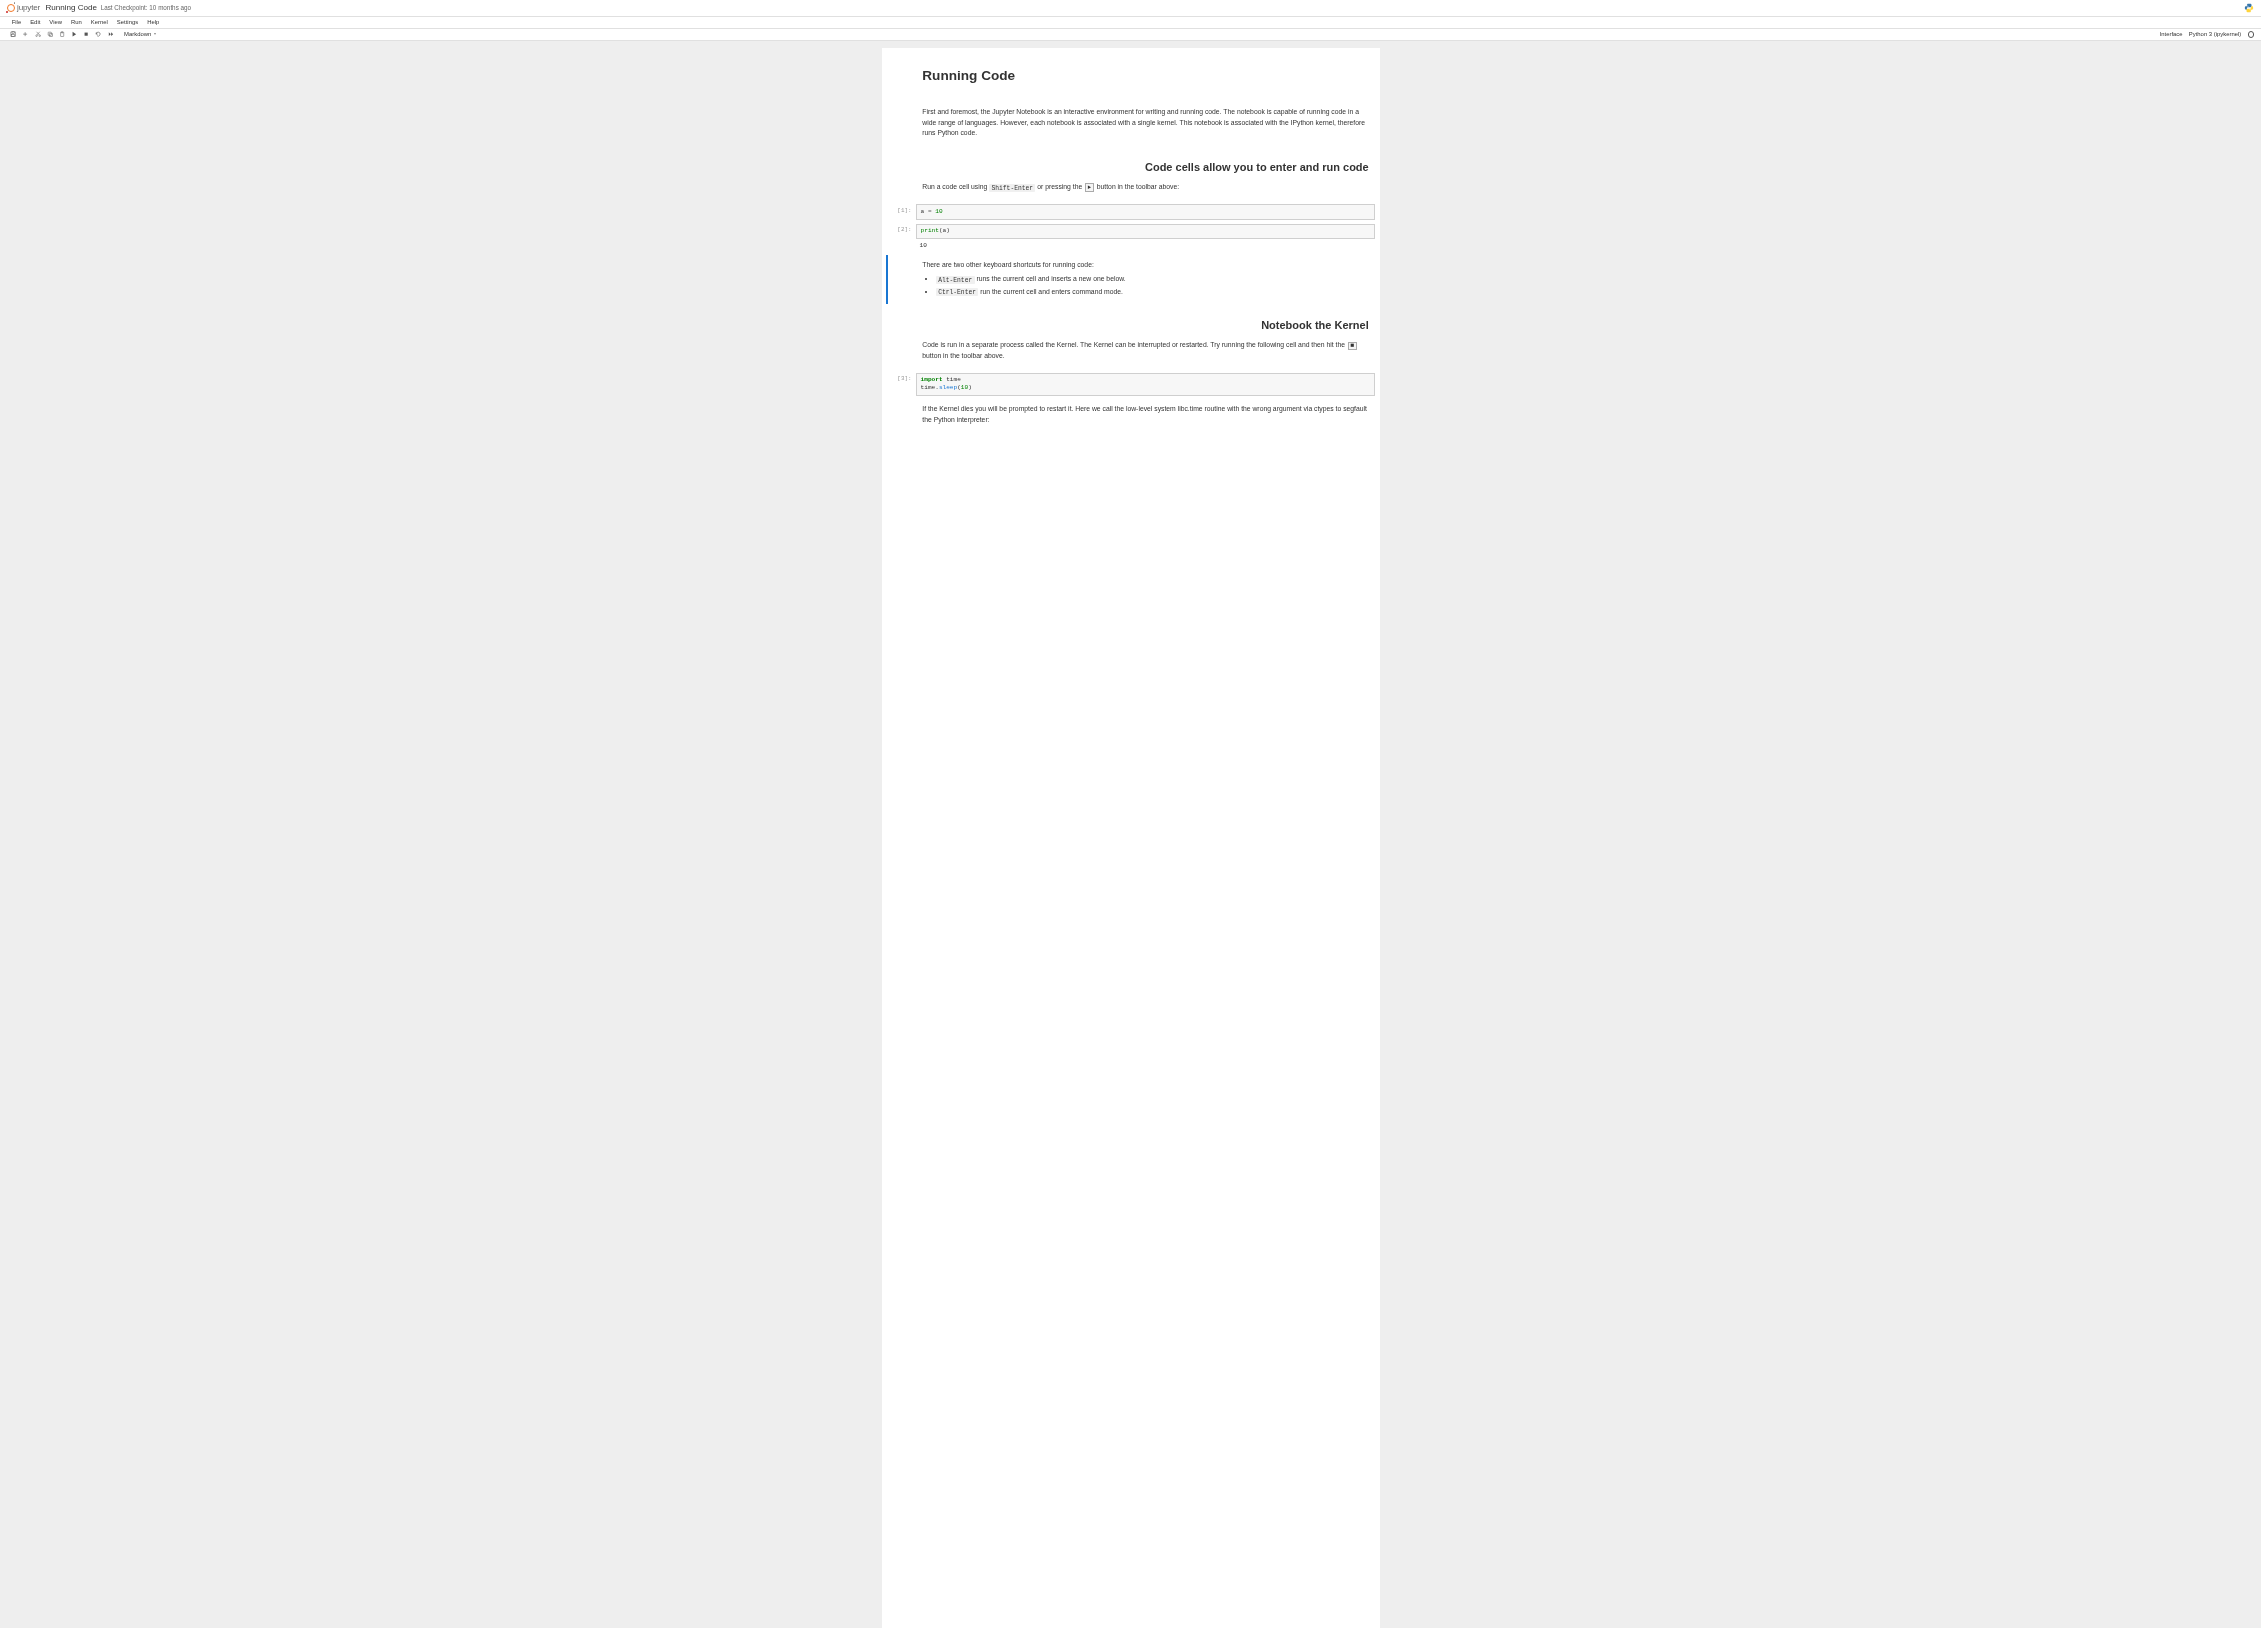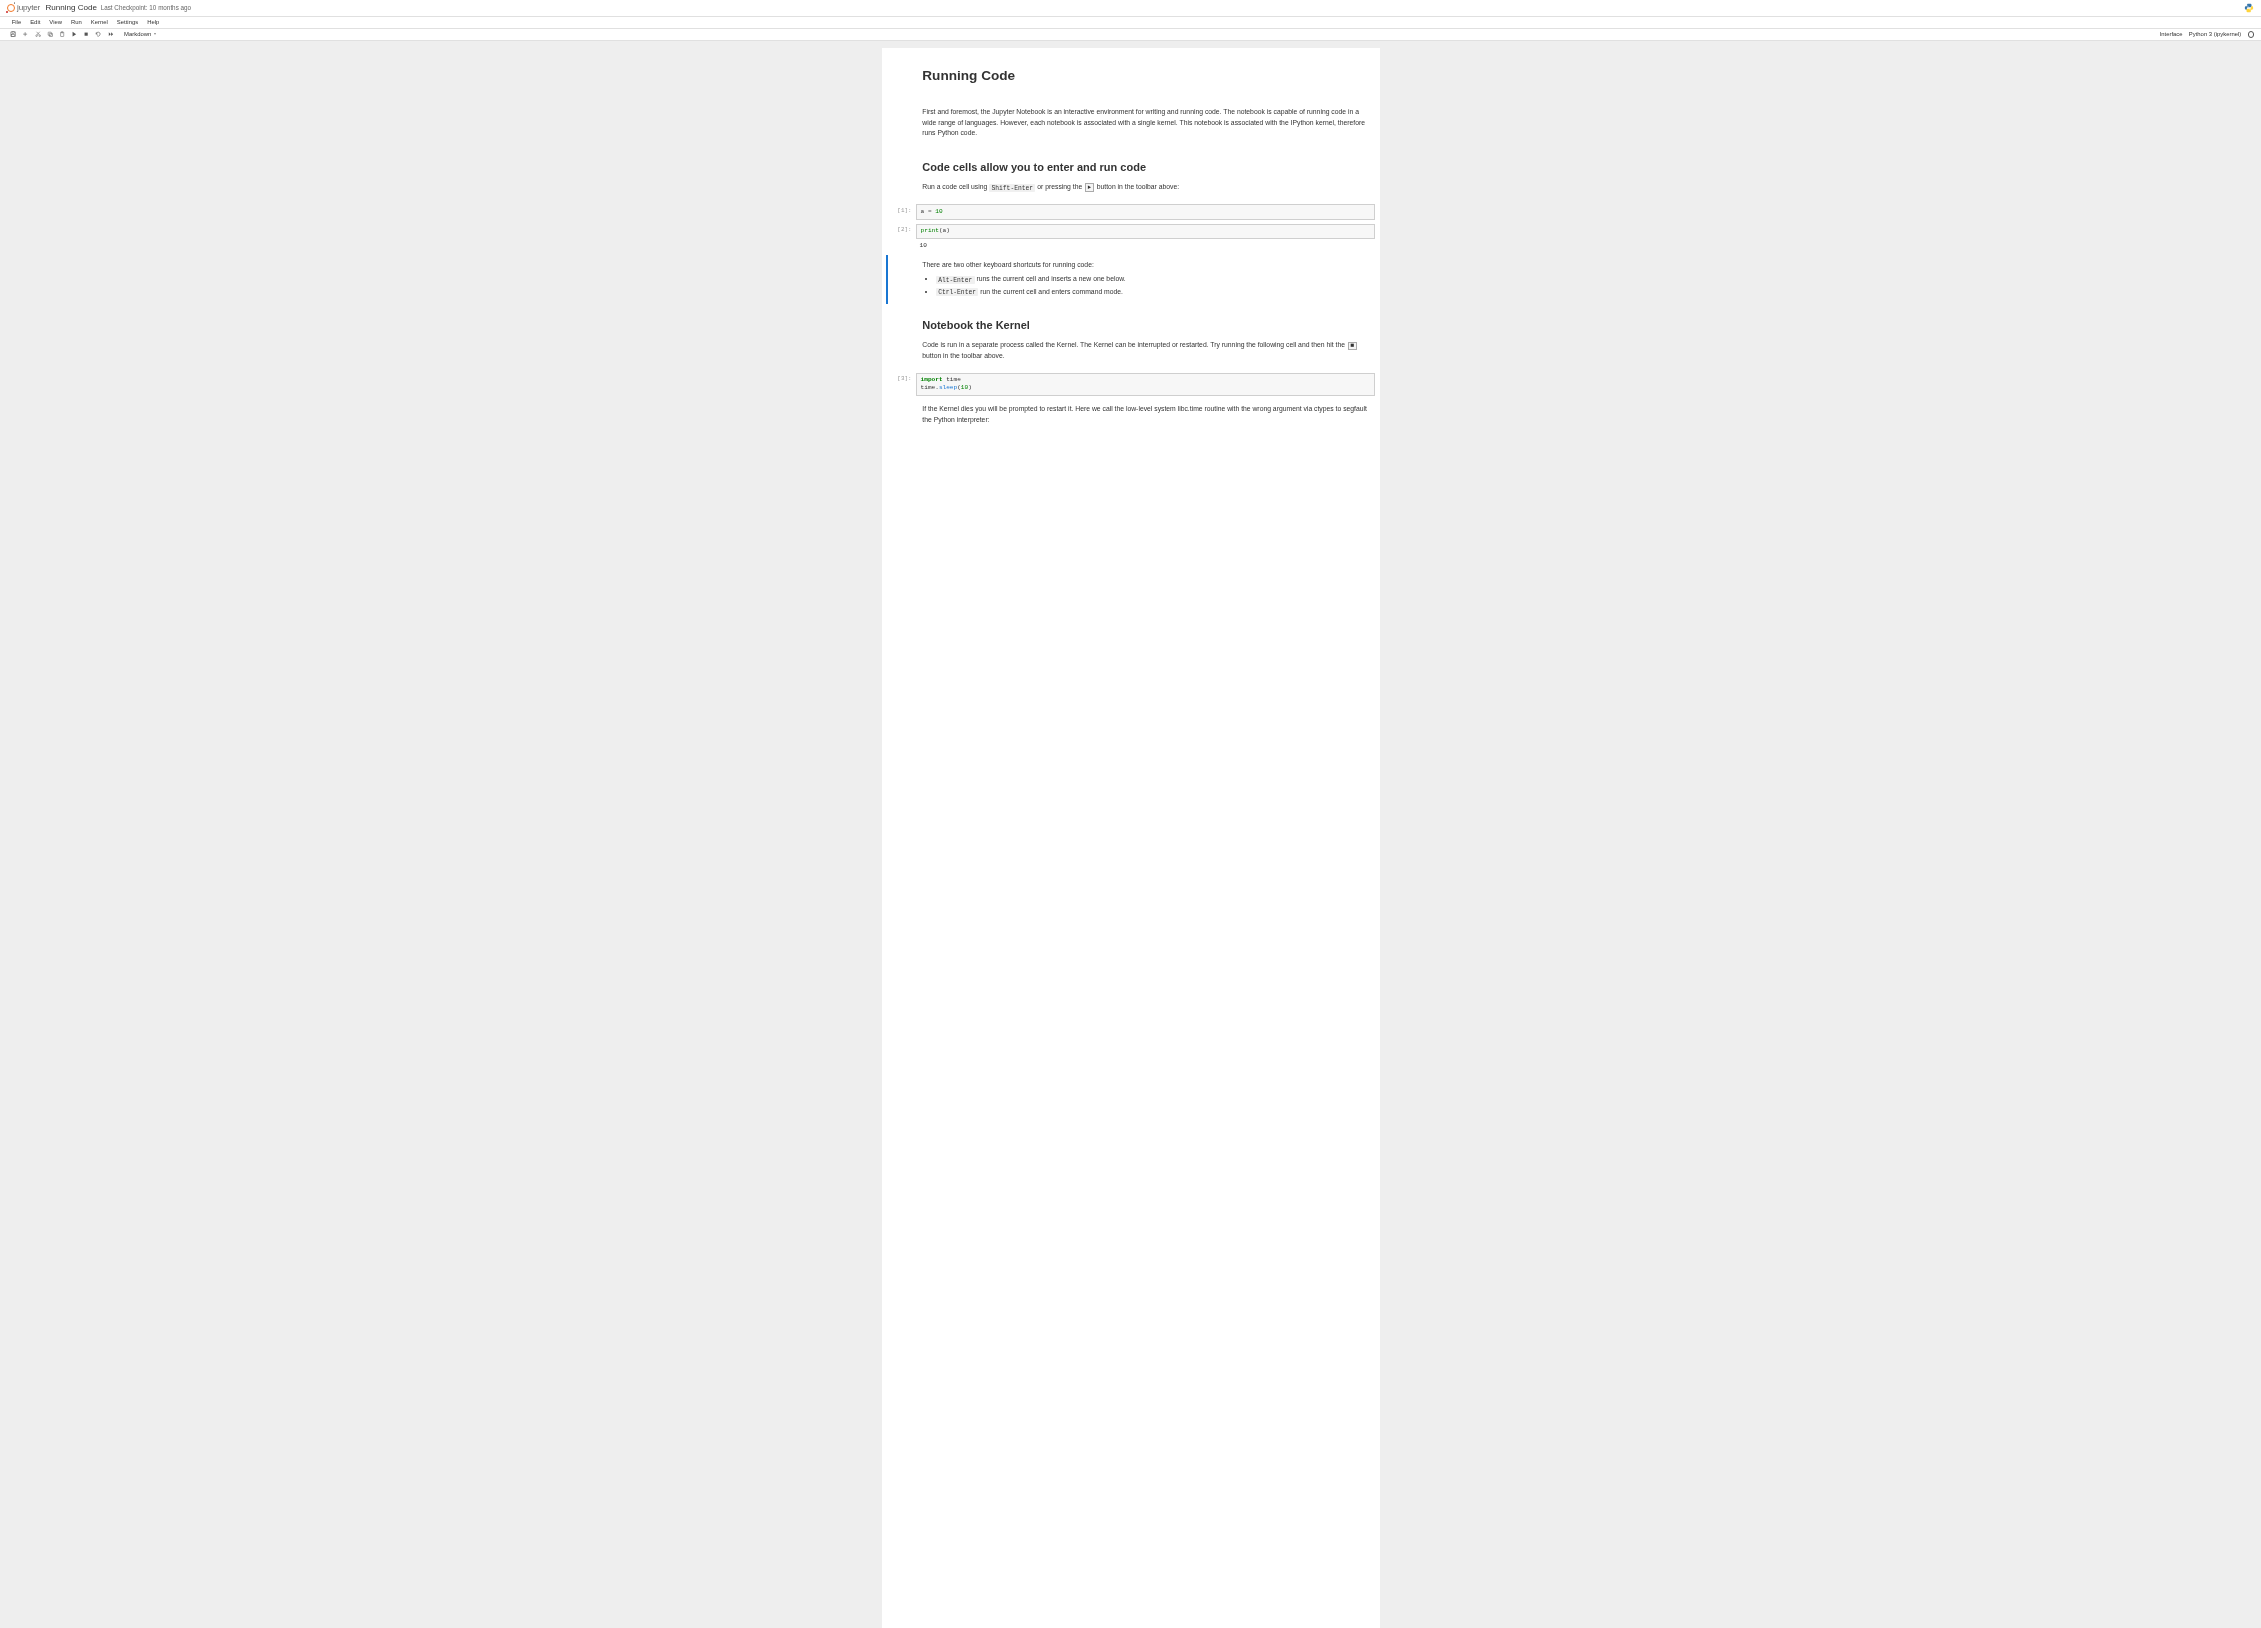--- a/index.html
+++ b/index.html
@@ -184,20 +184,21 @@
       font-size: 13.6px;
       font-weight: 700;
       margin: 7.2px 0 9px 0;
       color: #333;
     }
     .md-content h2 {
       font-size: 11px;
       font-weight: 700;
       margin: 9px 0 7.2px 0;
       color: #333;
+      text-align: right;
     }
     .md-content p {
       margin: 4.5px 0;
       color: #333;
     }
     .md-content code {
       font-family: "SFMono-Regular", Consolas, "Liberation Mono", Menlo, monospace;
       background: #f0f0f0;
       padding: 0.5px 2.3px;
       border-radius: 0.9px;

